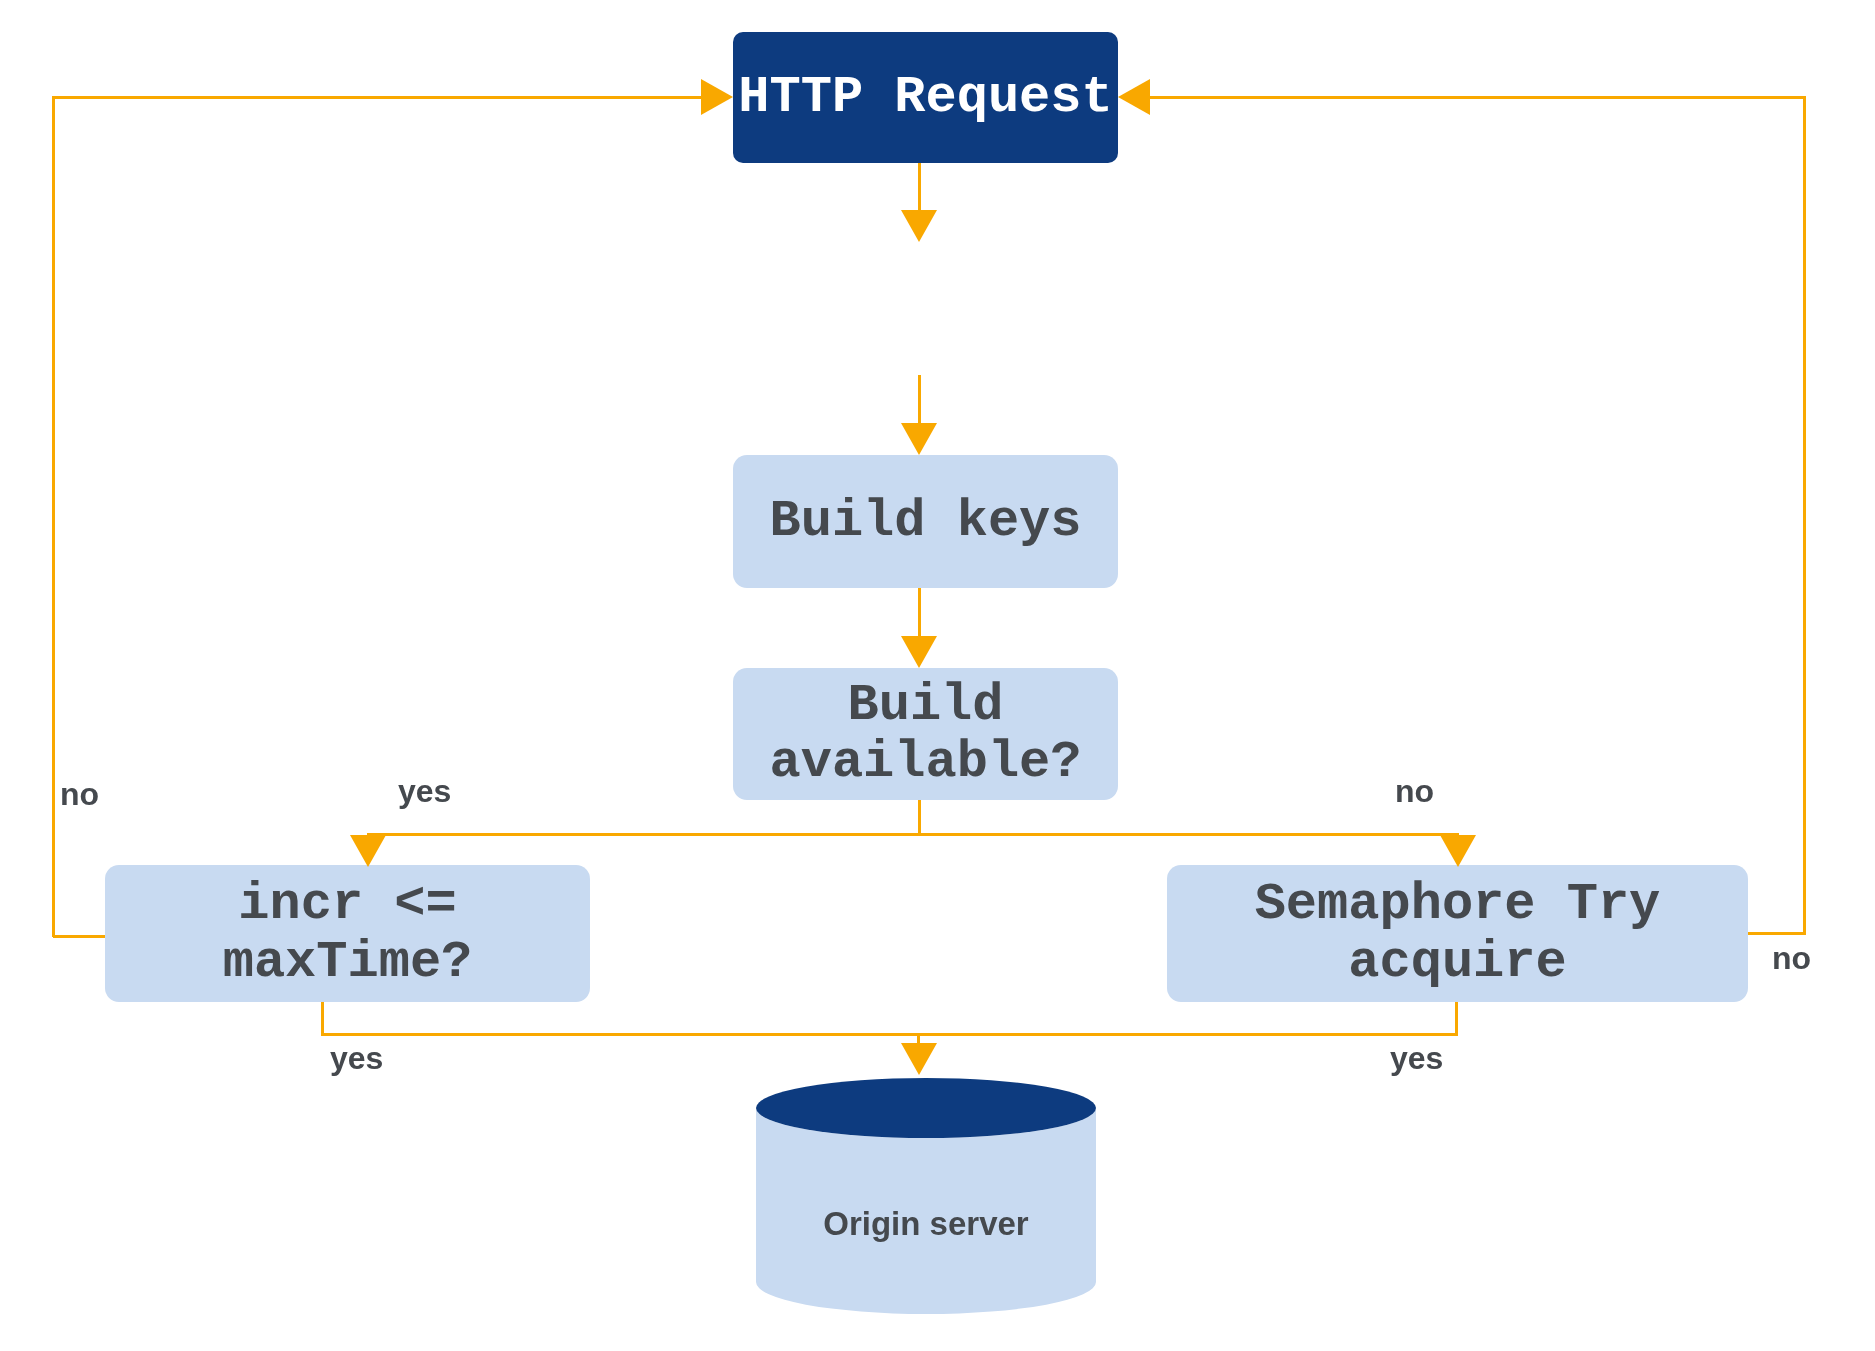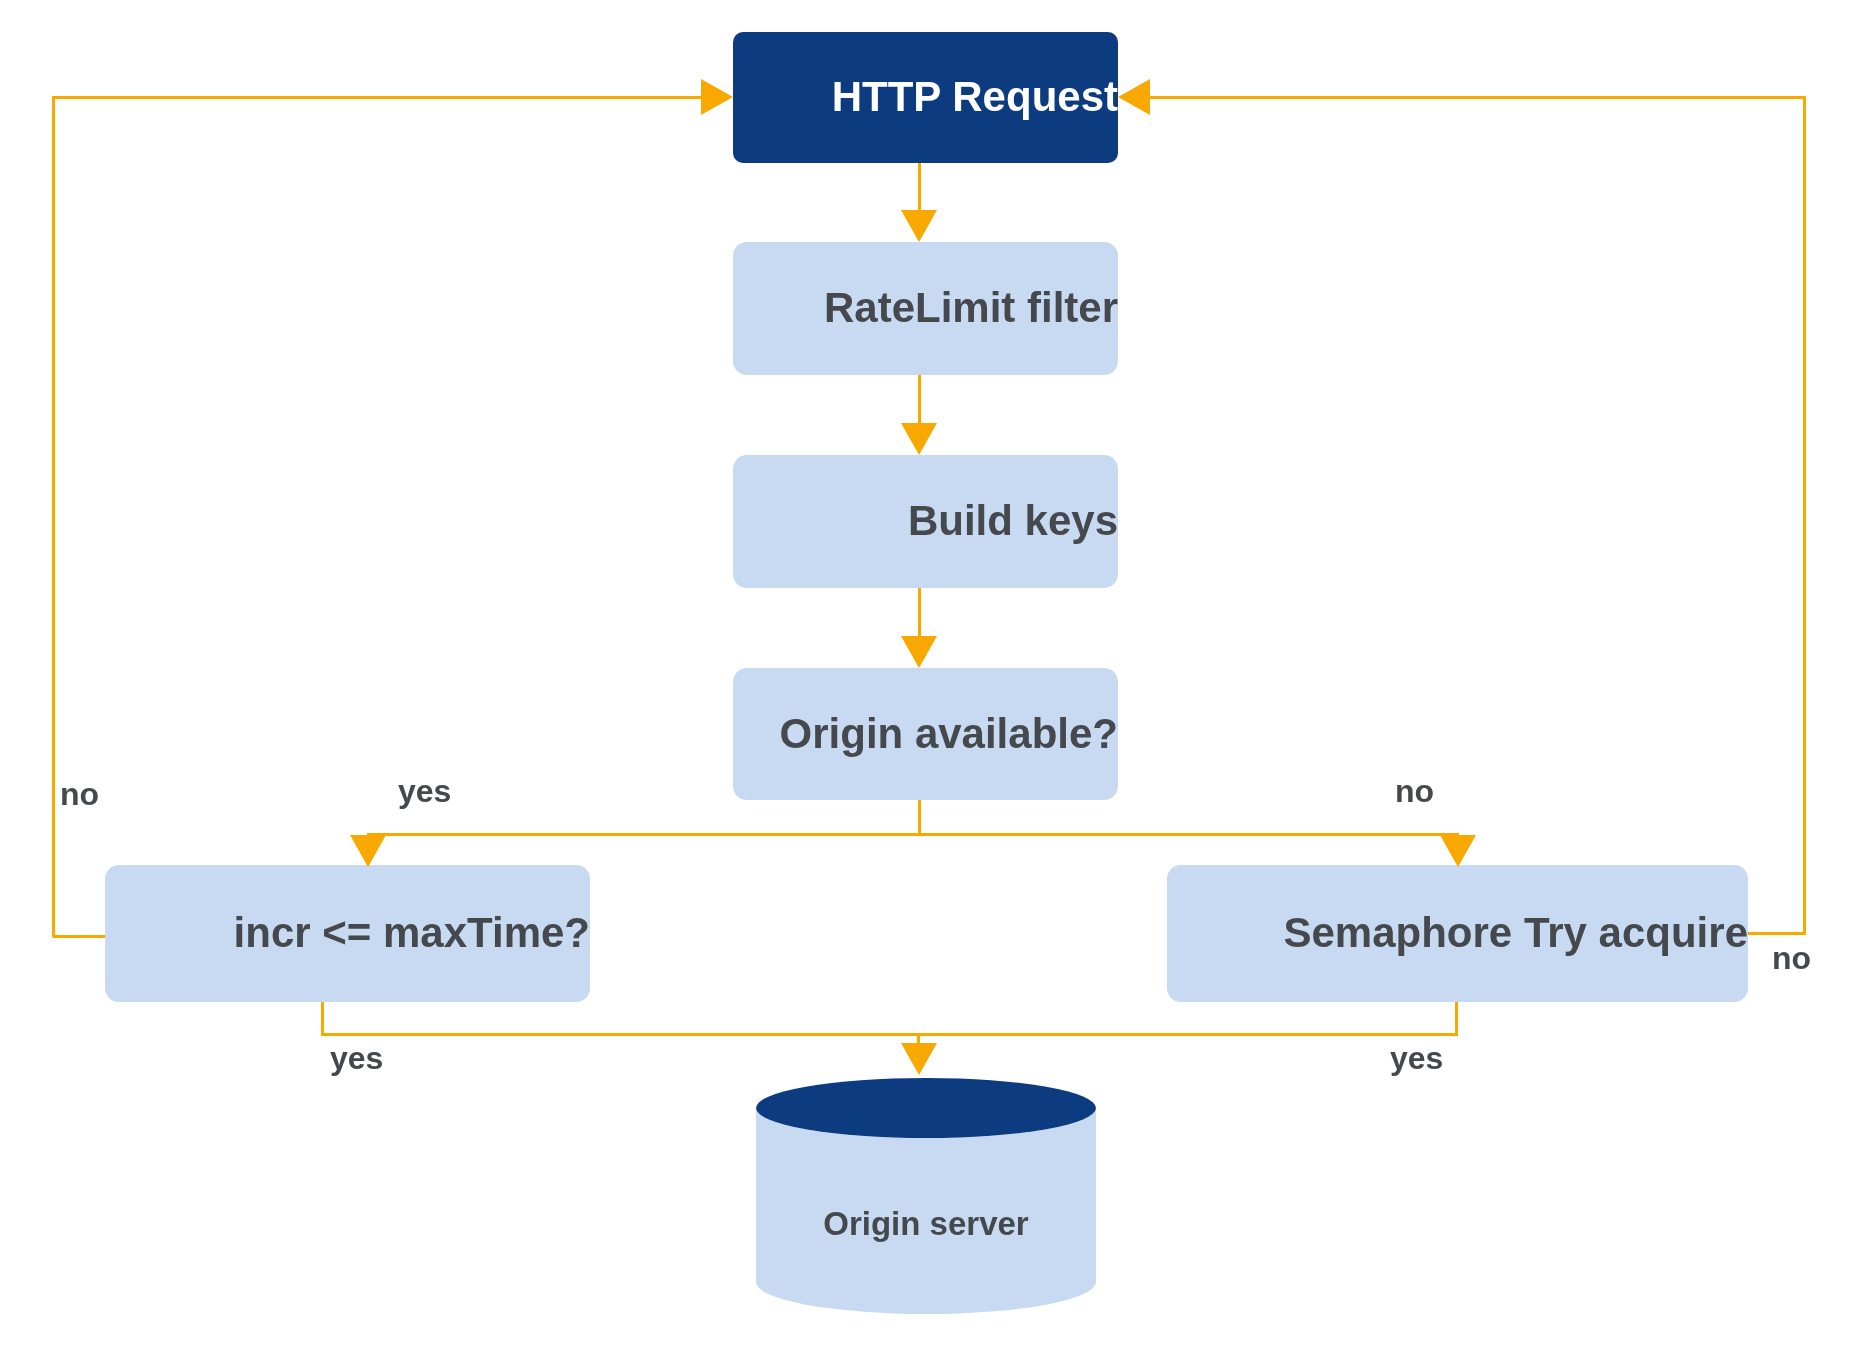--- a/index.html
+++ b/index.html
@@ -13,27 +13,28 @@
   html,body{margin:0;padding:0;background:#ffffff;}
   #canvas{
     position:relative;
     width:1875px;height:1351px;
     background:#ffffff;
     font-family:"Liberation Sans", sans-serif;
     overflow:hidden;
   }
   .node{
     position:absolute;
-    display:flex;align-items:center;justify-content:flex-end;
+    display:flex;align-items:center;justify-content:center;
     background:var(--node_light);
     border-radius:14px;
     color:var(--text_dark);
-    font-size:42px;font-weight:600;
+    font-size:52px;font-weight:600;
     text-align:center;
     line-height:1.1;
+    font-family:Liberation Mono, monospace;
   }
   .node.dark{
     background:var(--node_dark);
     color:var(--text_light);
     border-radius:10px;
   }
   .hline,.vline{position:absolute;background:var(--edge);}
   .hline{height:3px;}
   .vline{width:3px;}
   .ah{position:absolute;width:0;height:0;}
@@ -57,30 +58,27 @@
 </style>
 </head>
 <body>
 
 <div id="canvas">
 
   <div class="node dark" style="left:733px;top:32px;width:385px;height:131px;">
     <span>HTTP Request</span>
   </div>
 
-  <div class="node" style="left:733px;top:242px;width:385px;height:133px;">
-    <span>RateLimit filter</span>
-  </div>
 
   <div class="node" style="left:733px;top:455px;width:385px;height:133px;">
     <span>Build keys</span>
   </div>
 
   <div class="node" style="left:733px;top:668px;width:385px;height:132px;">
-    <span>Origin available?</span>
+    <span>Build available?</span>
   </div>
 
   <div class="node" style="left:1167px;top:865px;width:581px;height:137px;">
     <span>Semaphore Try acquire</span>
   </div>
 
   <div class="node" style="left:105px;top:865px;width:485px;height:137px;">
     <span>incr &lt;= maxTime?</span>
   </div>
 

